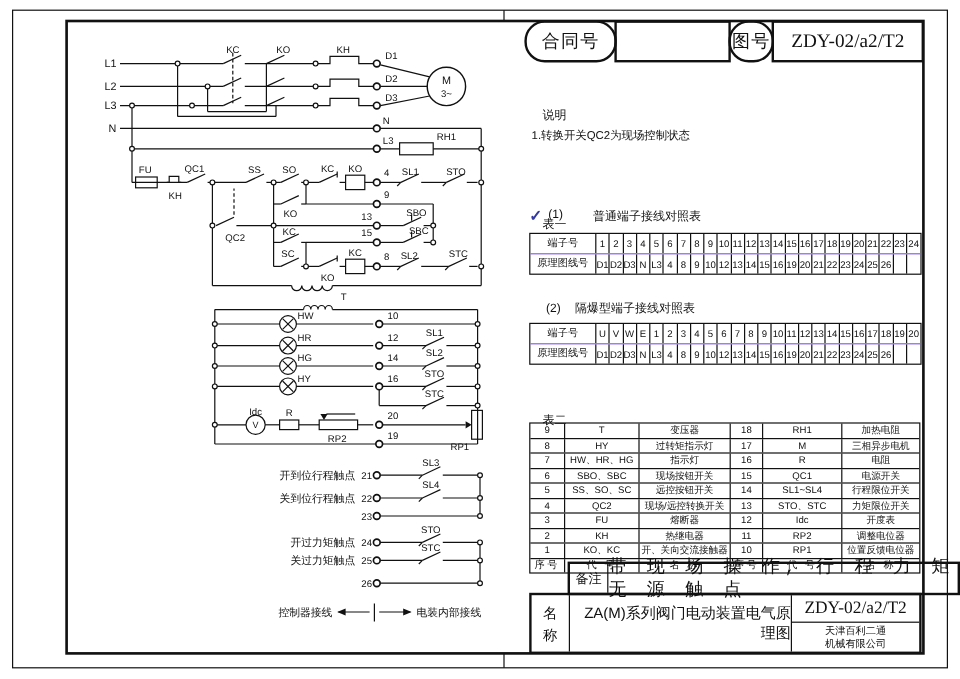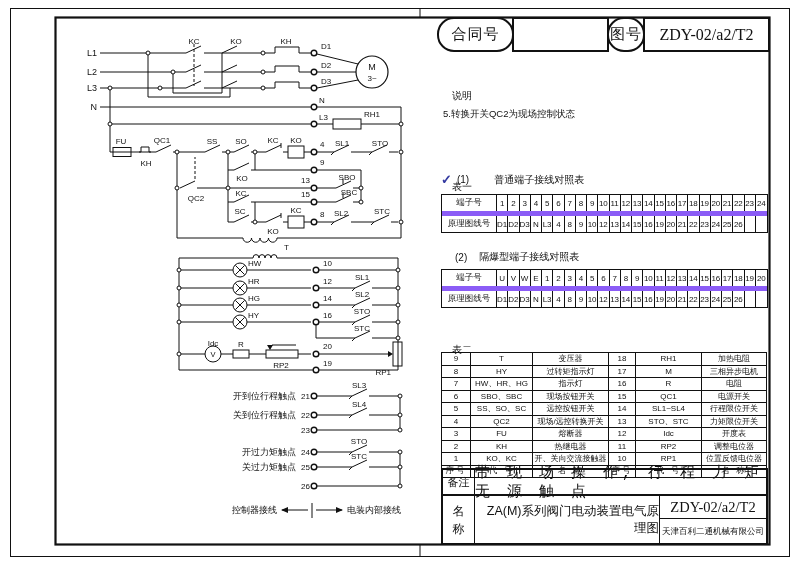--- a/index.html
+++ b/index.html
@@ -12,43 +12,43 @@
   .abs{position:absolute;box-sizing:border-box;}
   .tbox{border:2px solid #111;display:flex;align-items:center;justify-content:center;}
   .tb-label{font-size:15px;letter-spacing:1px;border-radius:17px;}
   .tb-dno{font-family:"Liberation Serif",serif;font-size:16px;}
   .sec-caption{font-size:10px;}
   .notes{font-size:9.5px;line-height:16px;}
   .subline{display:flex;align-items:center;font-size:10px;gap:4px;}
   .chk{color:#3339a0;font-size:13px;font-weight:bold;margin-right:1px;}
   .t1{border:1px solid #111;display:flex;flex-direction:column;}
   .t1row{display:flex;height:16px;}
-  .t1row + .t1row{border-top:5px solid #8b5cf6;}
+  .t1row + .t1row{border-top:1px solid #8b5cf6;}
   .t1label{width:54px;border-right:1px solid #111;font-size:8.5px;display:flex;align-items:center;justify-content:center;flex:none;}
   .t1cells{flex:1;display:grid;grid-template-columns:repeat(24,1fr);}
   .t1cells .cell{border-right:1px solid #111;font-size:8px;display:flex;align-items:center;justify-content:center;overflow:hidden;}
   .t1cells .cell:last-child{border-right:none;}
   .t2{border:1px solid #111;}
   .t2 .row{display:grid;grid-template-columns:29px 62px 76px 27px 66px 64px;height:11.5px;}
   .t2 .row + .row, .t2 .hdr{border-top:1px solid #111;}
   .t2 .cell{border-right:1px solid #111;font-size:8px;display:flex;align-items:center;justify-content:center;white-space:nowrap;overflow:hidden;}
   .t2 .cell:last-child{border-right:none;}
   .hdr{display:grid;grid-template-columns:29px 62px 76px 27px 66px 64px;height:11.5px;}
   .hdr .cell{border-right:1px solid #111;font-size:8.5px;display:flex;align-items:center;justify-content:center;letter-spacing:2px;}
   .hdr .cell:last-child{border-right:none;}
-  .remark{border:2px solid #111;display:flex;}
+  .remark{border:2px solid #111;display:flex;margin-left:32px;}
   .remark .lab{width:31px;border-right:1.5px solid #111;font-size:11px;display:flex;align-items:center;justify-content:center;flex:none;}
   .remark .txt{flex:1;display:flex;align-items:center;justify-content:center;font-size:15px;letter-spacing:4px;font-family:Liberation Mono, monospace;}
   .nameb{border:2px solid #111;display:flex;}
   .nameb .lab{width:31px;border-right:1.5px solid #111;font-size:12px;display:flex;flex-direction:column;align-items:center;justify-content:center;line-height:1.5;flex:none;}
   .nameb .main{flex:1;display:flex;align-items:center;justify-content:center;font-size:12.5px;border-right:1.5px solid #111;text-align:right;}
   .nameb .right{width:106px;display:flex;flex-direction:column;flex:none;}
   .nameb .dno2{height:22px;border-bottom:1.5px solid #111;display:flex;align-items:center;justify-content:center;
                font-family:"Liberation Serif",serif;font-size:14.5px;}
-  .nameb .comp{flex:1;display:flex;flex-direction:row;align-items:center;justify-content:center;font-size:8.5px;line-height:1.25;}
+  .nameb .comp{flex:1;display:flex;flex-direction:column;align-items:center;justify-content:center;font-size:8.5px;line-height:1.25;}
 </style>
 </head>
 <body>
 
 <div id="page">
 
 <svg id="schsvg" width="800" height="566" viewBox="0 0 800 566">
   <g stroke="#111" stroke-width="1" fill="none">
     <rect x="10.5" y="8.5" width="779" height="548"></rect>
     <rect x="55.5" y="17.5" width="714" height="527" stroke-width="2.2"></rect>
@@ -405,21 +405,21 @@
   </g>
 </svg>
 
 <div class="abs tbox tb-label" style="left:437px;top:17px;width:77px;height:35px;">合同号</div>
 <div class="abs tbox" style="left:512px;top:17px;width:97px;height:35px;"></div>
 <div class="abs tbox tb-label" style="left:607px;top:17px;width:38px;height:35px;">图号</div>
 <div class="abs tbox tb-dno" style="left:643px;top:17px;width:127px;height:35px;">ZDY-02/a2/T2</div>
 
 <div class="abs sec-caption" style="left:452px;top:89px;">说明</div>
 <div class="abs notes" style="left:443px;top:106px;">
-      <div class="note-line">5.转换开关QC2为现场控制状态</div>
+      <div class="note-line">1.转换开关QC2为现场控制状态</div>
     </div>
 
 <div class="abs sec-caption" style="left:452px;top:152px;margin-top:28px;">表一</div>
 <div class="abs subline" style="left:441px;top:172px;">
   <span class="chk">✓</span>
   <span>(1)</span>
   <span style="margin-left:21px;">普通端子接线对照表</span>
 </div>
 <div class="abs t1" style="left:441px;top:194px;width:327px;">
   <div class="t1row">

